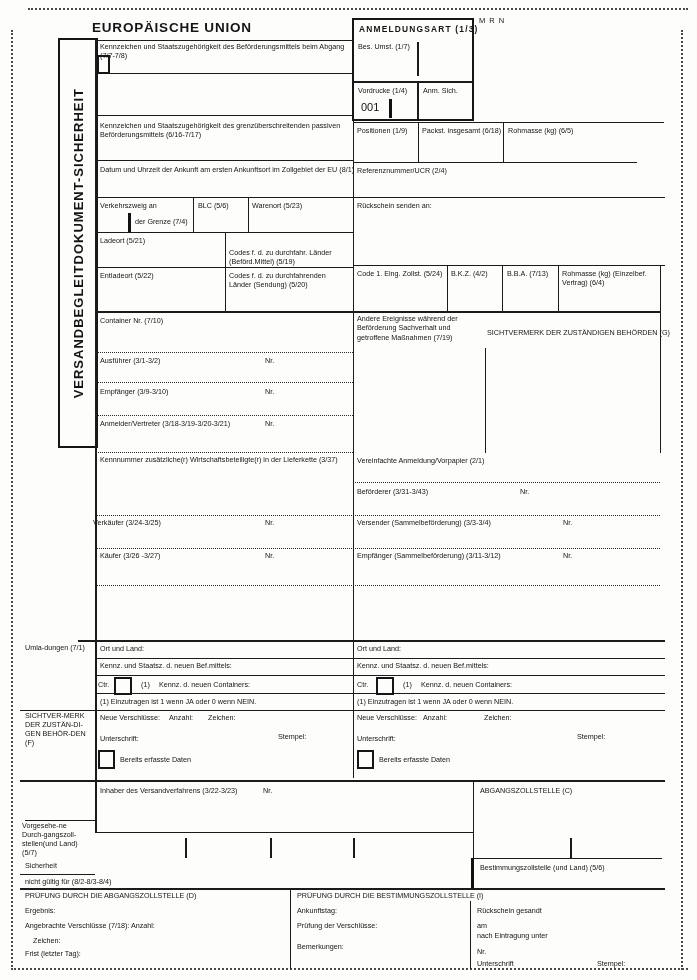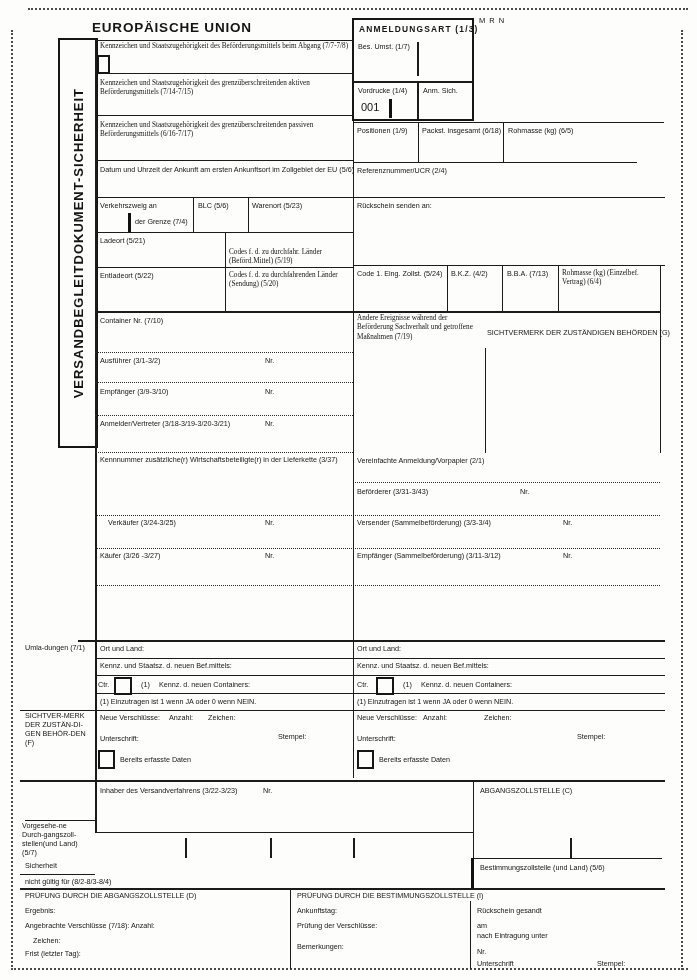--- a/index.html
+++ b/index.html
@@ -1,19 +1,19 @@
 <!DOCTYPE html>
 <html><head>
 <meta charset="utf-8">
 <style>
   html,body{margin:0;padding:0;background:#f6f6f4;}
   #page{position:relative;width:697px;height:980px;background:#fdfdfc;overflow:hidden;
         font-family:"Liberation Sans",sans-serif;color:#141414;}
   .t{position:absolute;font-size:7.2px;line-height:1.25;white-space:nowrap;}
-  .w{position:absolute;font-size:7.2px;line-height:1.3;white-space:normal;font-family:Liberation Serif, serif;}
+  .w{position:absolute;font-size:7.2px;line-height:1.3;white-space:normal;}
   .hl{position:absolute;background:#1b1b1b;height:1px;}
   .h2{height:2px;}
   .vl{position:absolute;background:#1b1b1b;width:1px;}
   .v2{width:2px;}
   .dl{position:absolute;border-top:1px dotted #2a2a2a;height:0;}
   .bx{position:absolute;border:2px solid #161616;background:transparent;}
   .pf{position:absolute;}
   .title{font-size:13.5px;font-weight:bold;letter-spacing:.8px;}
   .anmh{font-size:8.4px;font-weight:bold;letter-spacing:1.2px;}
   .mrn{font-size:7.5px;letter-spacing:4px;}
@@ -82,44 +82,43 @@
   <div class="dl" style="left:95px;top:382px;width:258px"></div>
   <div class="dl" style="left:95px;top:415px;width:258px"></div>
   <div class="dl" style="left:95px;top:452px;width:258px"></div>
   <div class="dl" style="left:353px;top:482px;width:307px"></div>
   <div class="dl" style="left:95px;top:515px;width:565px"></div>
   <div class="dl" style="left:95px;top:548px;width:565px"></div>
   <div class="dl" style="left:95px;top:585px;width:565px"></div>
 
   <div class="w" style="left:100px;top:42px;width:252px">Kennzeichen und Staatszugehörigkeit des Beförderungsmittels beim Abgang (7/7-7/8)</div>
   <div class="bx" style="left:97px;top:55px;width:9px;height:15px"></div>
-  <div class="w" style="left:100px;top:79px;width:250px">Kennzeichen und Staatszugehörigkeit des grenzüberschreitenden aktiven Beförderungsmittels (7/14-7/15)</div>
   <div class="w" style="left:100px;top:121px;width:250px">Kennzeichen und Staatszugehörigkeit des grenzüberschreitenden passiven Beförderungsmittels (6/16-7/17)</div>
-  <div class="t" style="left:100px;top:165px">Datum und Uhrzeit der Ankunft am ersten Ankunftsort im Zollgebiet der EU (5/6)</div>
+  <div class="t" style="left:100px;top:165px">Datum und Uhrzeit der Ankunft am ersten Ankunftsort im Zollgebiet der EU (8/1)</div>
 
   <div class="t" style="left:100px;top:201px">Verkehrszweig an</div>
   <div class="vl" style="left:128px;top:213px;height:19px;width:2.5px;background:#111"></div>
   <div class="t" style="left:135px;top:217px">der Grenze (7/4)</div>
   <div class="t" style="left:198px;top:201px">BLC (5/6)</div>
   <div class="t" style="left:252px;top:201px">Warenort (5/23)</div>
 
   <div class="t" style="left:100px;top:236px">Ladeort (5/21)</div>
   <div class="w" style="left:229px;top:248px;width:118px">Codes f. d. zu durchfahr. Länder (Beförd.Mittel) (5/19)</div>
   <div class="t" style="left:100px;top:271px">Entladeort (5/22)</div>
   <div class="w" style="left:229px;top:271px;width:118px">Codes f. d. zu durchfahrenden Länder (Sendung) (5/20)</div>
   <div class="t" style="left:100px;top:316px">Container Nr. (7/10)</div>
 
   <div class="t" style="left:100px;top:356px">Ausführer (3/1-3/2)</div>
   <div class="t" style="left:265px;top:356px">Nr.</div>
   <div class="t" style="left:100px;top:387px">Empfänger (3/9-3/10)</div>
   <div class="t" style="left:265px;top:387px">Nr.</div>
   <div class="t" style="left:100px;top:419px">Anmelder/Vertreter (3/18-3/19-3/20-3/21)</div>
   <div class="t" style="left:265px;top:419px">Nr.</div>
   <div class="t" style="left:100px;top:455px">Kennnummer zusätzliche(r) Wirtschaftsbeteiligte(r) in der Lieferkette (3/37)</div>
-  <div class="t" style="left:108px;top:518px">Verkäufer (3/24-3/25)</div>
+  <div class="t" style="left:93px;top:518px">Verkäufer (3/24-3/25)</div>
   <div class="t" style="left:265px;top:518px">Nr.</div>
   <div class="t" style="left:100px;top:551px">Käufer (3/26 -3/27)</div>
   <div class="t" style="left:265px;top:551px">Nr.</div>
 
   <div class="t" style="left:357px;top:126px">Positionen (1/9)</div>
   <div class="t" style="left:422px;top:126px">Packst. insgesamt (6/18)</div>
   <div class="t" style="left:508px;top:126px">Rohmasse (kg) (6/5)</div>
   <div class="t" style="left:357px;top:166px">Referenznummer/UCR (2/4)</div>
   <div class="t" style="left:357px;top:201px">Rückschein senden an:</div>
   <div class="t" style="left:357px;top:269px">Code 1. Eing. Zollst. (5/24)</div>

